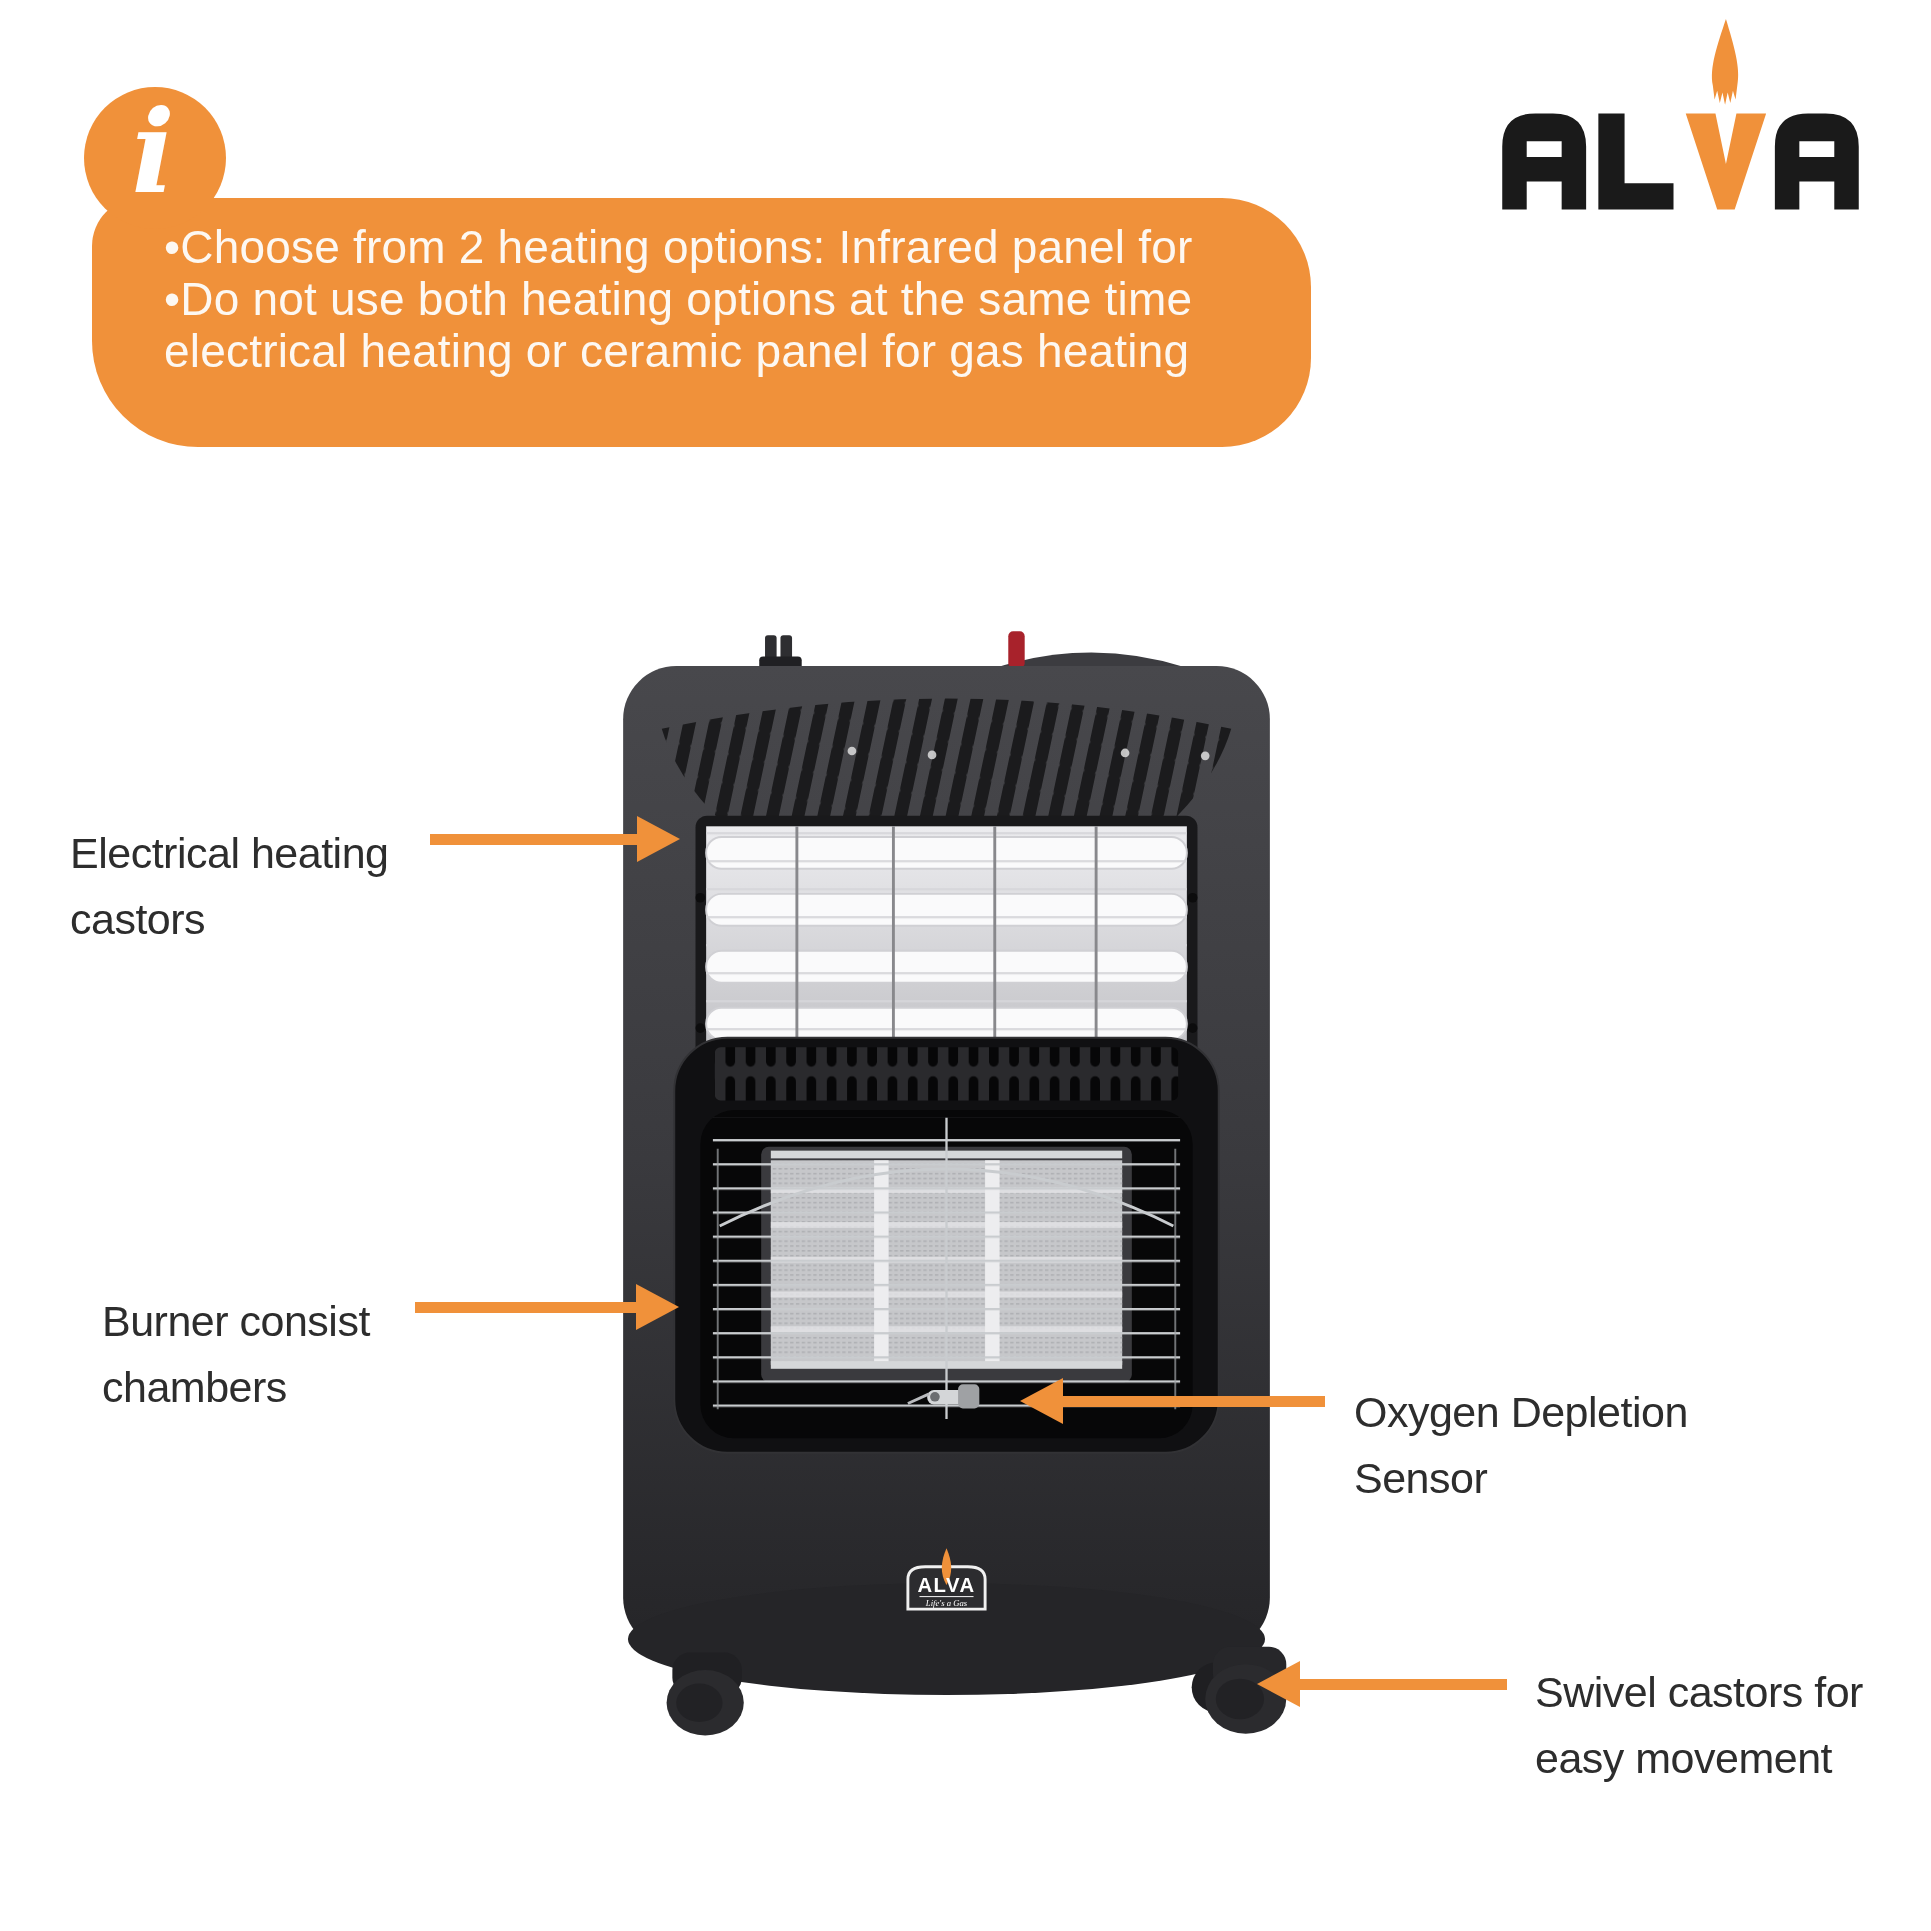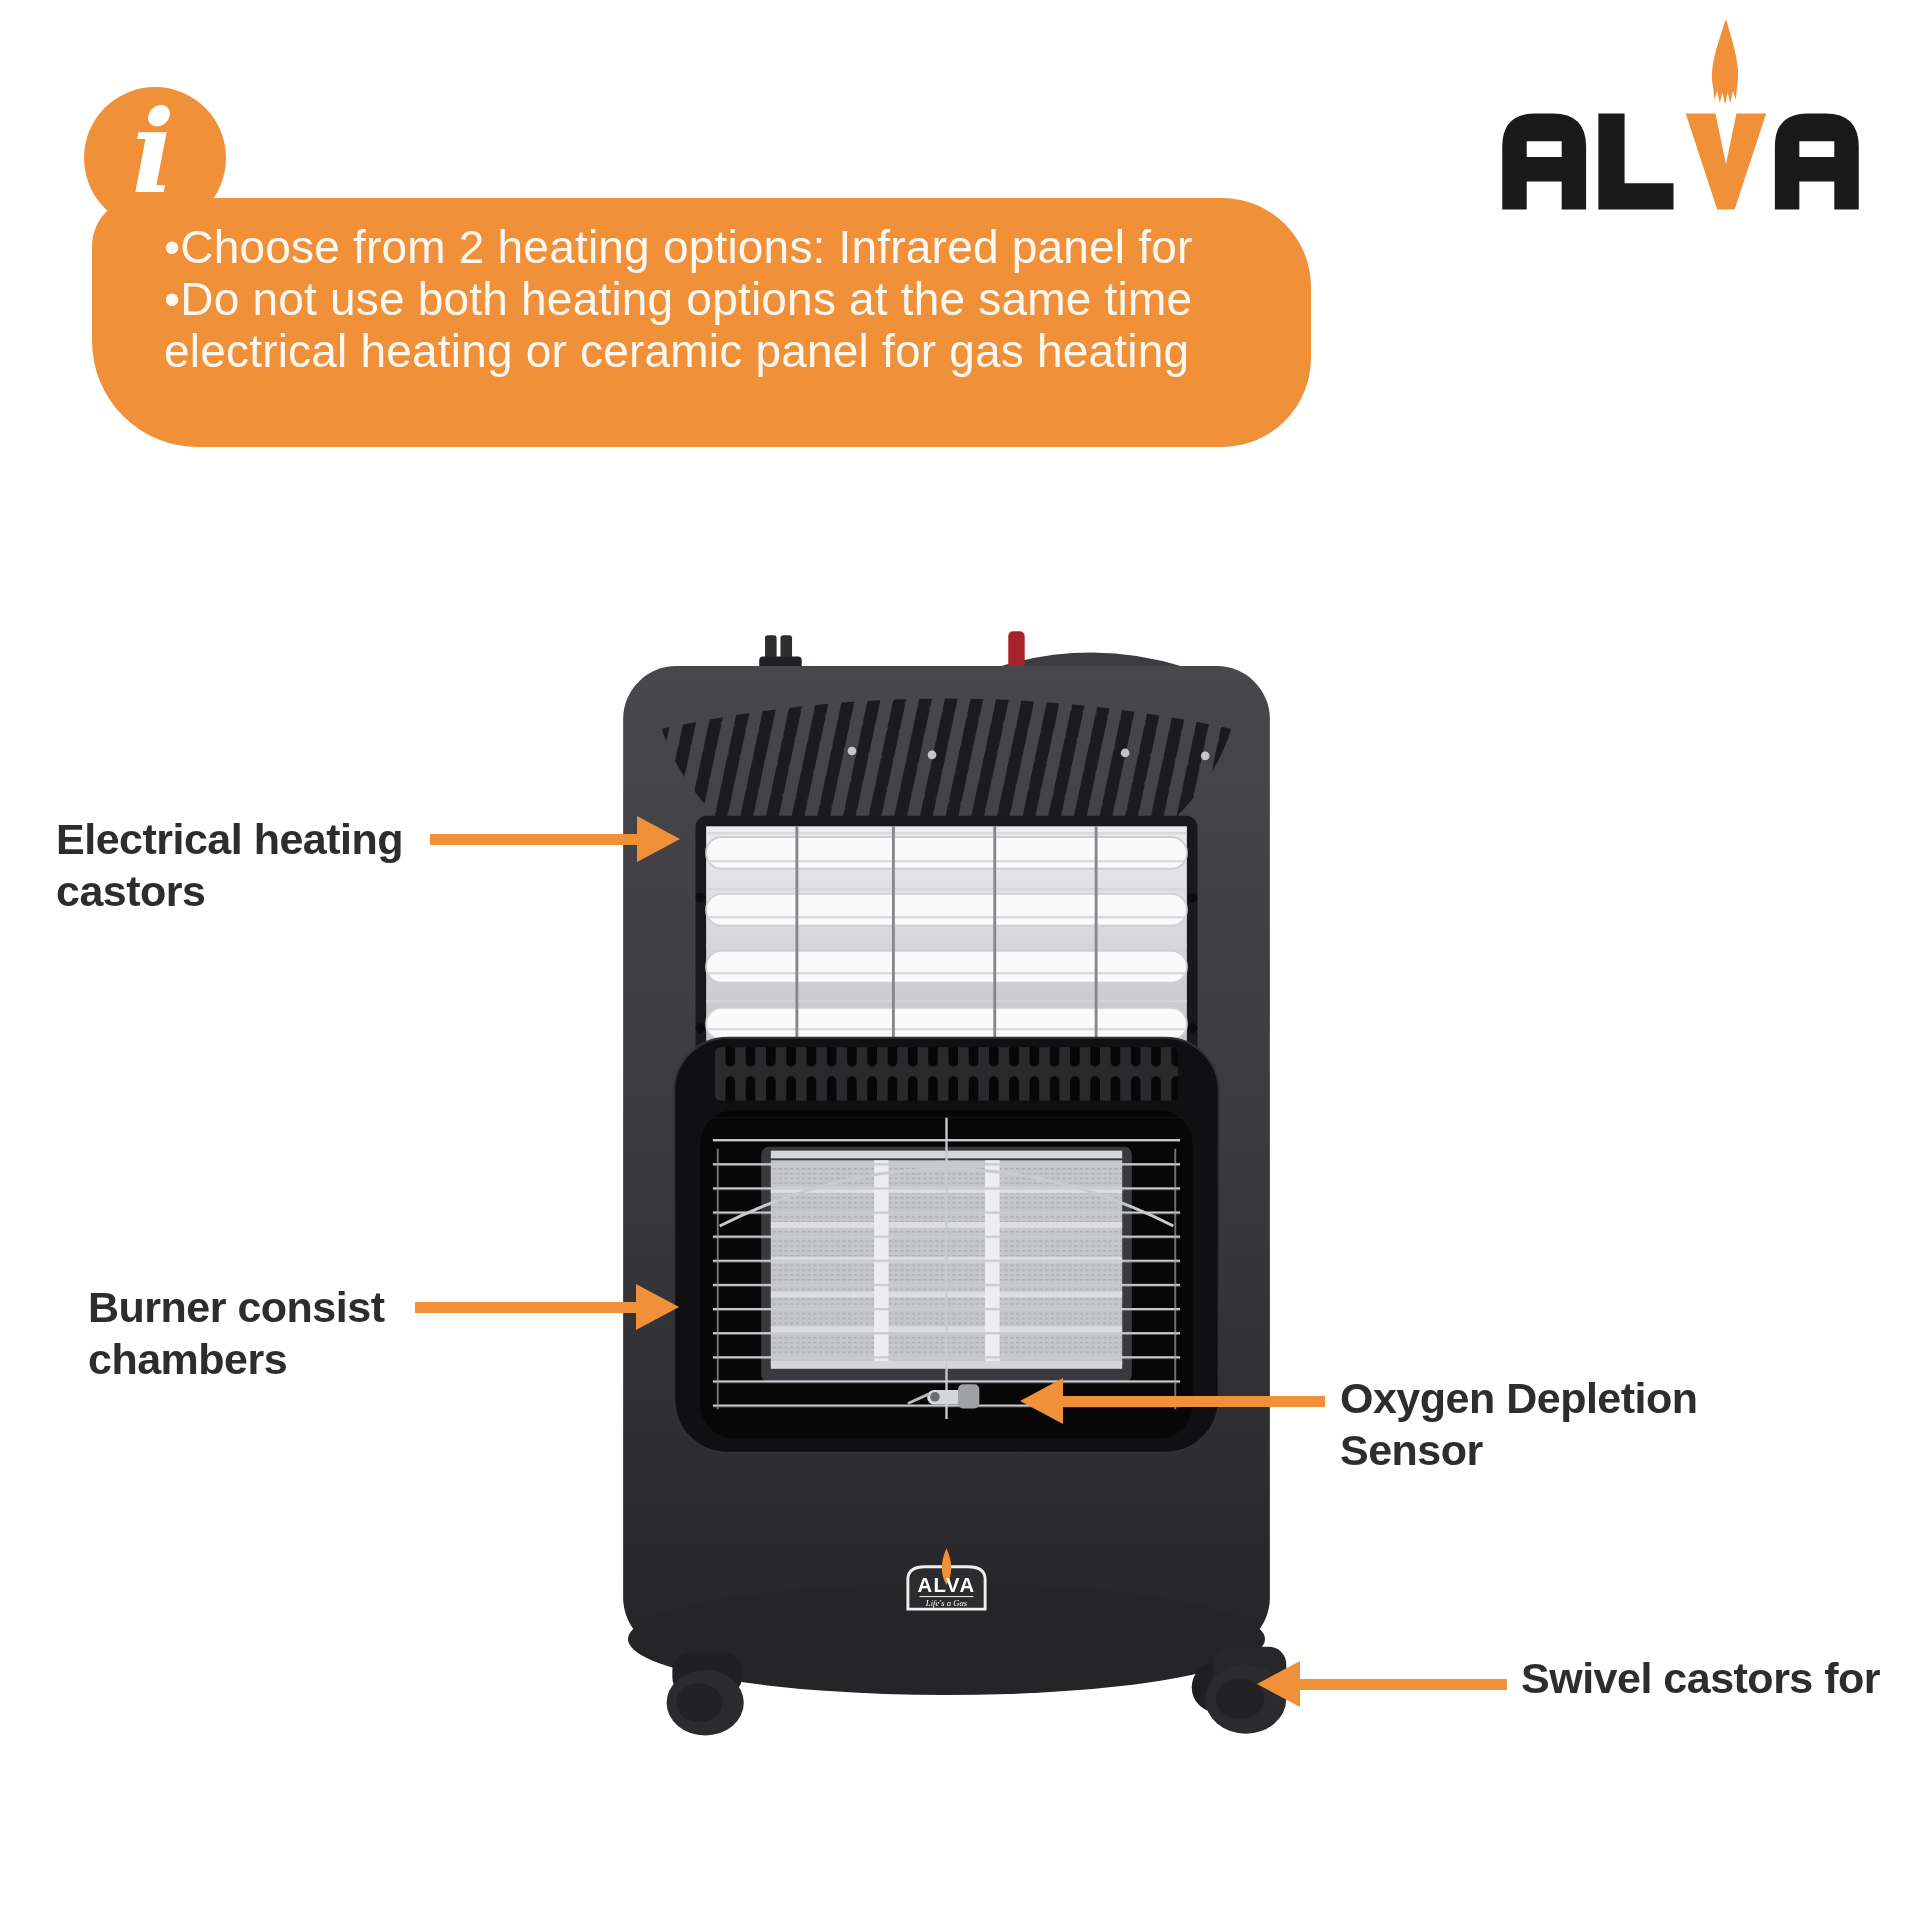--- a/index.html
+++ b/index.html
@@ -25,21 +25,21 @@
     font-family:"DejaVu Serif",serif;font-style:italic;font-weight:bold;
     font-size:114px;color:#ffffff;transform:translate(-1.9px,-5.8px);
   }
   
   .brand-logo{position:absolute;left:1497px;top:15.4px;width:367px;height:209px;}
   .accent-fill{fill:var(--accent);}
   
   .heater{position:absolute;left:599px;top:608px;width:695px;height:1149px;}
   
   .callout p{
-    margin:0;font-size:43px;line-height:52px;font-weight:bold;color:var(--label);
+    margin:14px;font-size:43px;line-height:52px;font-weight:normal;color:var(--label);
     letter-spacing:-0.5px;white-space:nowrap;
   }
   .callout{position:absolute;}
   #callout-electrical{left:56px;top:813px;}
   #callout-burner{left:88px;top:1281px;}
   #callout-ods{left:1340px;top:1372px;}
   #callout-castors{left:1521px;top:1652px;}
   
   .arrow{position:absolute;height:10.6px;background:var(--accent);}
   .arrow.right::after{
@@ -223,20 +223,21 @@
   <div class="callout" id="callout-burner">
     <p>Burner consist</p>
     <p>chambers</p>
   </div>
   <div class="callout" id="callout-ods">
     <p>Oxygen Depletion</p>
     <p>Sensor</p>
   </div>
   <div class="callout" id="callout-castors">
     <p>Swivel castors for</p>
+    <p>easy movement</p>
   </div>
 
   <div class="arrow right" id="arrow-electrical"></div>
   <div class="arrow right" id="arrow-burner"></div>
   <div class="arrow left" id="arrow-ods"></div>
   <div class="arrow left" id="arrow-castors"></div>
 
 </div>
 
 

